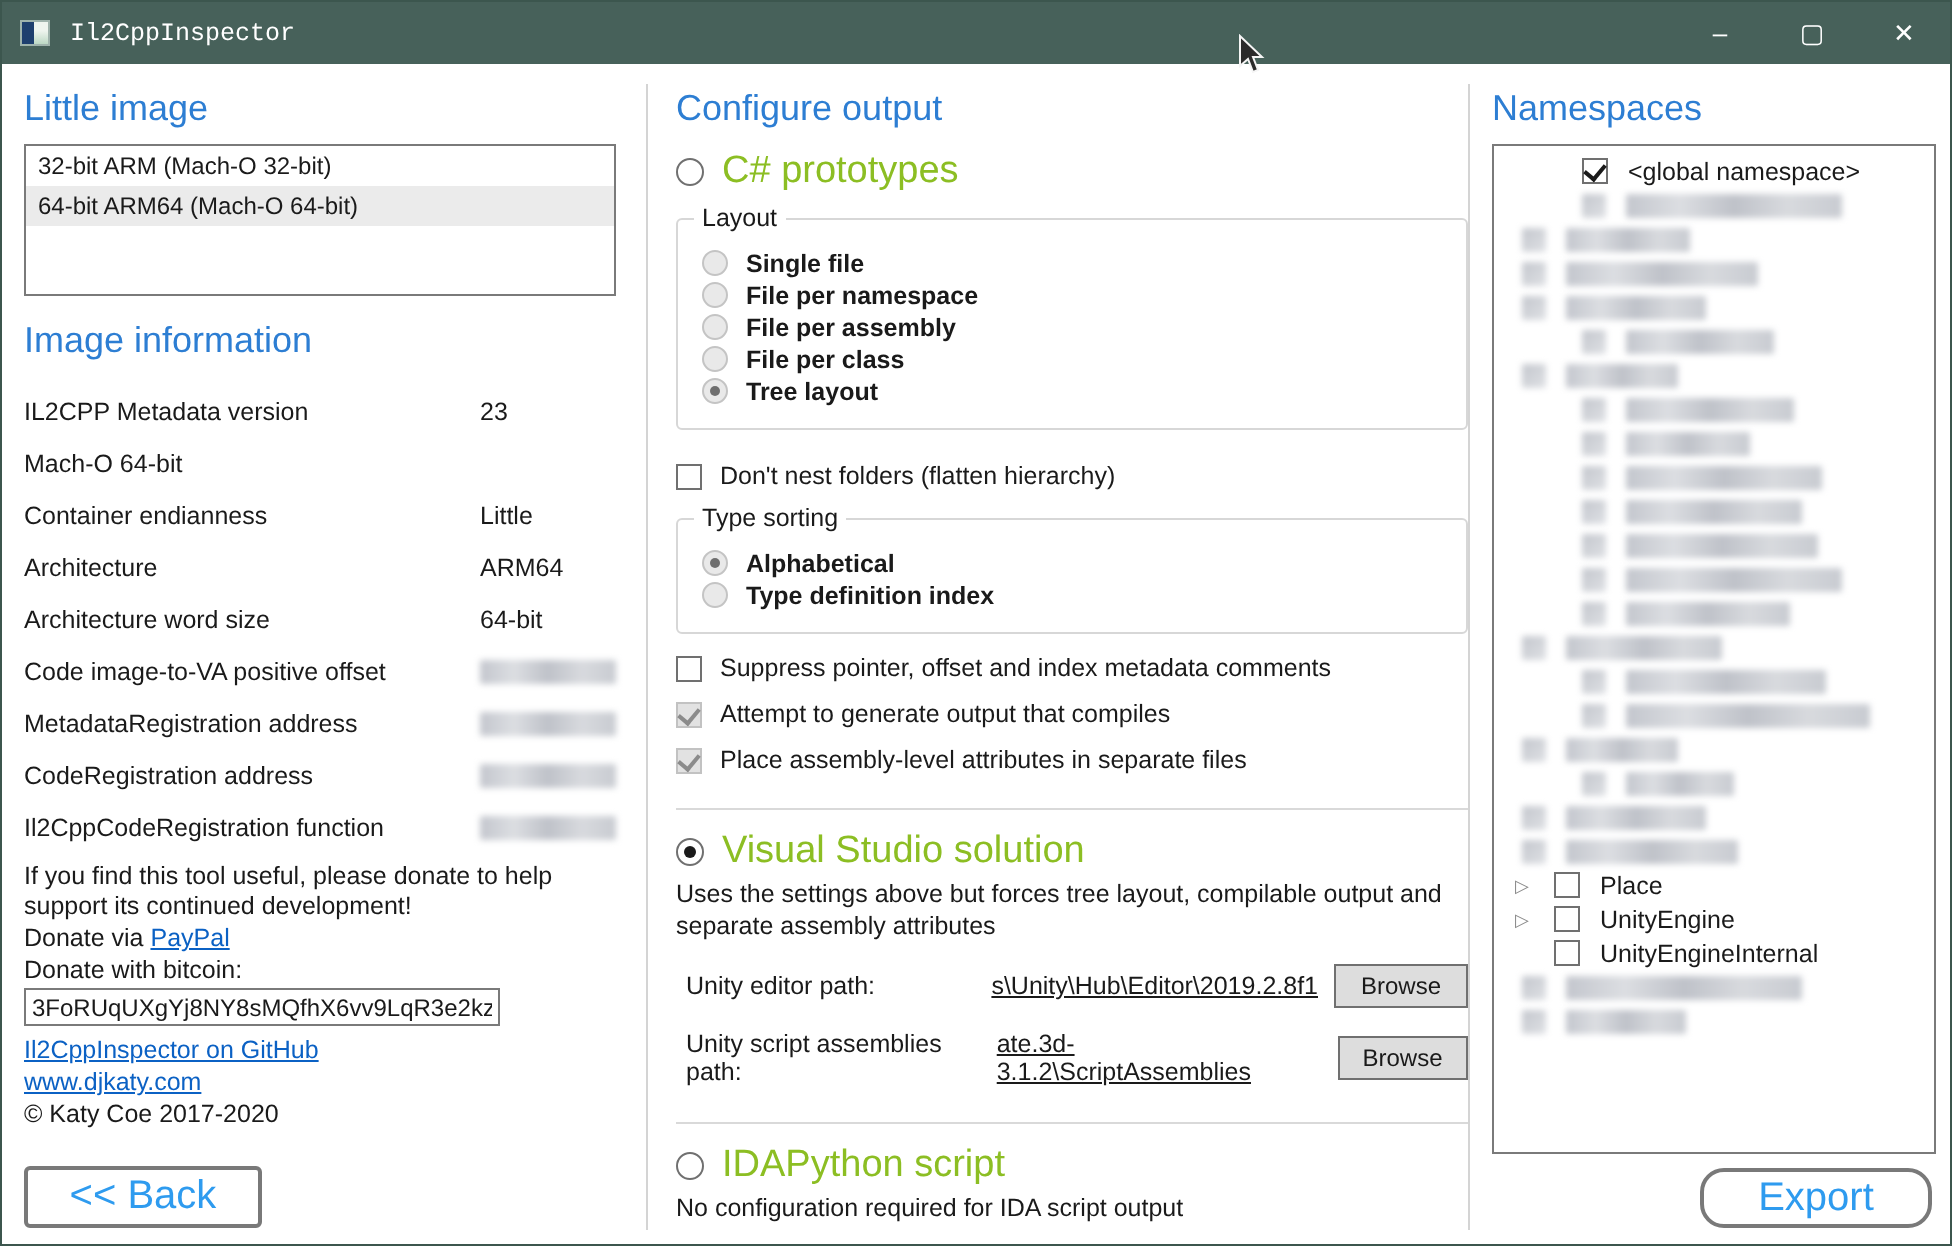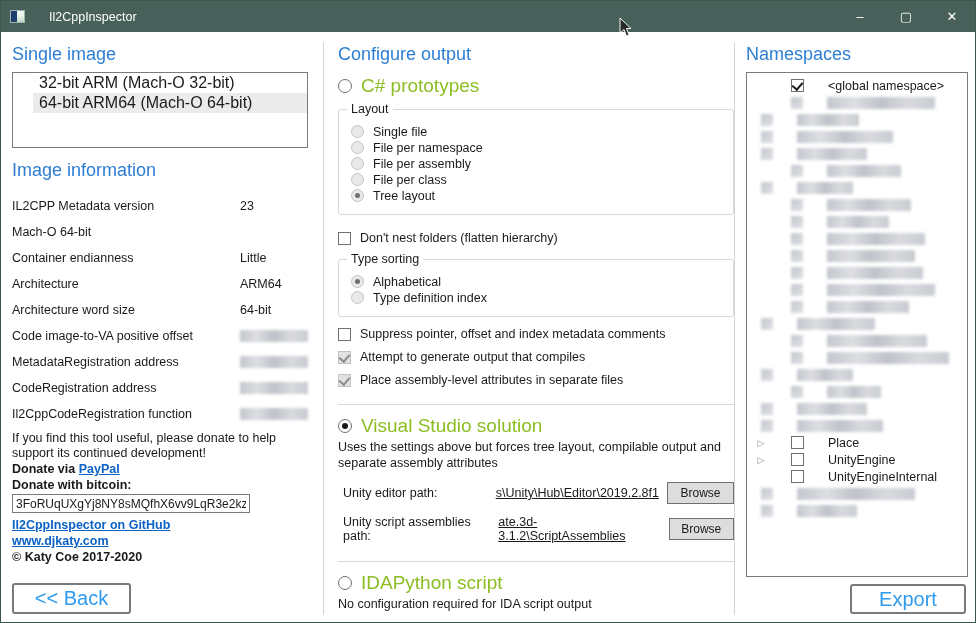--- a/index.html
+++ b/index.html
@@ -9,47 +9,47 @@
     border:1px solid #3c564e; overflow:hidden;
   }
   
   #titlebar {
     position:absolute; left:0; top:0; right:0; height:31px; background:#47615a;
     display:flex; align-items:center; color:#fff;
   }
   #app-icon { width:15px; height:13px; margin-left:9px; display:flex; border:1px solid #9fb3ac; background:#dfe8e2; }
   #app-icon .ic-l { width:6px; height:100%; background:#1e3f6e; }
   #app-icon .ic-r { flex:1; background:linear-gradient(#eef4ee 40%, #bcd8c4); }
-  #title-text { margin-left:24px; font-size:12.5px; }
+  #title-text { margin-left:10px; font-size:12.5px;font-family:Liberation Mono, monospace; }
   #win-btns { position:absolute; right:0; top:0; height:31px; display:flex; }
   .win-btn { width:46px; height:31px; display:flex; align-items:center; justify-content:center; font-size:13px; color:#fff; }
   
   #content { position:absolute; left:1px; right:1px; top:31px; bottom:1px; background:#fff; }
   .v-divider { position:absolute; top:10px; bottom:6px; width:1px; background:#d4d4d4; }
   #div1 { left:321px; } #div2 { left:732px; }
   .col { position:absolute; top:0; bottom:0; }
   #col-left { left:10px; width:296px; }
   #col-mid { left:336px; width:396px; }
   #col-right { left:744px; width:222px; }
   .sec-header { font-size:18px; color:#2d7ed3; margin-top:12px; }
   
   #image-list { margin-top:7px; height:76px; border:1px solid #7a7a7a; overflow:hidden; background:#fff; }
-  .list-item { font-size:16px; color:#1a1a1a; padding:2px 6px; height:20px; line-height:16px;margin-left:20px; }
+  .list-item { font-size:12px; color:#1a1a1a; padding:2px 6px; height:20px; line-height:16px; }
   .list-item.selected { background:#ebebeb; }
   #info-rows { margin-top:12px; }
   .info-row { display:flex; align-items:center; height:26px; font-size:12.5px; color:#1a1a1a; }
   .info-label { width:228px; flex:none; }
   .blur-bar { display:inline-block; height:12px; border-radius:1px;
     background:linear-gradient(90deg,#c3c6cd,#dcdee2 25%,#bfc2c9 50%,#d8dade 75%,#c8cbd1);
     filter:blur(1.6px); }
   .blur-sq { width:12px; height:12px; flex:none; border-radius:1px;
     background:linear-gradient(135deg,#c3c6cd,#dfe1e5); filter:blur(1.5px); }
   #donate-para { margin-top:4px; font-size:12.5px; line-height:15px; color:#1a1a1a; width:290px; }
   .link { color:#0b61c4; text-decoration:underline; cursor:pointer; }
-  .text-line { font-size:12.5px; line-height:16px; color:#1a1a1a;font-weight:bold; }
+  .text-line { font-size:12.5px; line-height:16px; color:#1a1a1a; }
   #bitcoin-input { margin-top:1px; width:238px; height:19px; border:1px solid #7a7a7a; font-family:"Liberation Sans",sans-serif;
     font-size:12px; padding:0 3px; color:#1a1a1a; }
   #links-block { margin-top:4px; }
   .big-btn { position:absolute; bottom:7px; background:#fff; border:2px solid #797979; border-radius:3px;
     color:#2e9bef; font-size:20px; font-family:"Liberation Sans",sans-serif; display:flex; align-items:center; justify-content:center; cursor:pointer; }
   #back-btn { left:0; width:119px; height:31px; }
   
   .radio-header { display:flex; align-items:center; gap:9px; margin-top:10px; }
   .radio-header .hdr { font-size:19px; color:#8cbe23; }
   .rb { width:13px; height:13px; border-radius:50%; border:1px solid #707070; background:#fff; position:relative; flex:none; }
@@ -57,34 +57,34 @@
   .rb.sel::after { content:""; position:absolute; inset:3px; border-radius:50%; background:#1a1a1a; }
   .rb.dis { border-color:#c4c4c4; background:#e9e9e9; }
   .rb.dis.sel::after { background:#6f6f6f; }
   .cb { width:13px; height:13px; border:1px solid #707070; background:#fff; position:relative; flex:none; }
   .cb.chk::after { content:""; position:absolute; left:2px; top:0px; width:5px; height:8px;
     border-right:2px solid #1a1a1a; border-bottom:2px solid #1a1a1a; transform:rotate(40deg); }
   .cb.dis { border-color:#c2c2c2; background:#e2e2e2; }
   .cb.dis.chk::after { border-color:#8b8b8b; }
   .groupbox { position:relative; border:1px solid #d7d7d7; border-radius:3px; margin-top:12px; padding:14px 10px 10px 12px; }
   .groupbox .gb-label { position:absolute; top:-8px; left:8px; background:#fff; padding:0 4px; font-size:12.5px; color:#1a1a1a; }
-  .opt-row { display:flex; align-items:center; gap:9px; height:15px; margin-bottom:1px; font-size:12.5px; color:#1a1a1a; }
+  .opt-row { display:flex; align-items:center; gap:9px; height:15px; margin-bottom:1px; font-size:12.5px; color:#1a1a1a;font-weight:bold; }
   .chk-row { display:flex; align-items:center; gap:9px; font-size:12.5px; color:#1a1a1a; margin-top:5px; height:18px; }
   .hr { height:1px; background:#d9d9d9; margin-top:15px; }
   .desc { font-size:12.5px; line-height:16px; color:#1a1a1a; margin-top:2px; width:390px; }
   .path-row { display:flex; align-items:center; margin-top:11px; font-size:12.5px; color:#1a1a1a; padding-left:5px; }
   .path-value { margin-left:auto;text-decoration:underline; }
   .browse-btn { margin-left:8px; width:67px; height:22px; background:#ddd; border:1px solid #707070;
     font-family:"Liberation Sans",sans-serif; font-size:12px; color:#1a1a1a; cursor:pointer; }
   
   #ns-box { margin-top:7px; height:505px; border:1px solid #7a7a7a; background:#fff; overflow:hidden; padding-top:4px; }
-  .ns-row { display:flex; align-items:center; height:17px; font-size:12.5px; color:#1a1a1a; gap:24px; }
+  .ns-row { display:flex; align-items:center; height:17px; font-size:12.5px; color:#1a1a1a; gap:10px; }
   .ns-row .expander { width:12px; flex:none; font-size:9px; color:#8a8a8a; text-align:center; line-height:12px; }
   .ind1 { padding-left:8px; } .ind1nc { padding-left:14px; } .ind2 { padding-left:44px; }
-  #export-btn { right:2px; width:116px; height:30px; }
+  #export-btn { right:2px; width:116px; height:30px;border-radius:12px; }
   
   #cursor { position:absolute; left:618px; top:16px; width:14px; height:21px; z-index:50; }
 </style>
 </head>
 <body>
 
 <div id="window">
 
   <div id="titlebar">
     <div id="app-icon">
@@ -97,21 +97,21 @@
       <div class="win-btn">▢</div>
       <div class="win-btn">✕</div>
     </div>
   </div>
 
   <div id="content">
     <div class="v-divider" id="div1"></div>
     <div class="v-divider" id="div2"></div>
 
     <div class="col" id="col-left">
-      <div class="sec-header">Single image</div>
+      <div class="sec-header">Little image</div>
       <div id="image-list">
           <div class="list-item">32-bit ARM (Mach-O 32-bit)</div>
           <div class="list-item selected">64-bit ARM64 (Mach-O 64-bit)</div>
         </div>
 
       <div class="sec-header">Image information</div>
       <div id="info-rows">
           <div class="info-row">
             <div class="info-label">IL2CPP Metadata version</div>
             <div class="">23</div>

